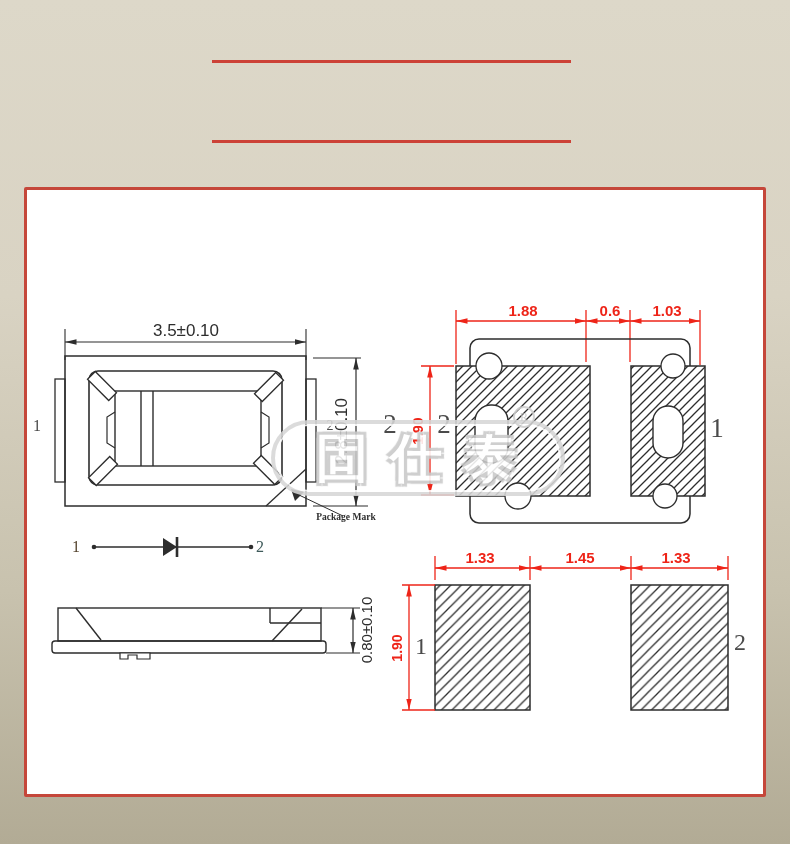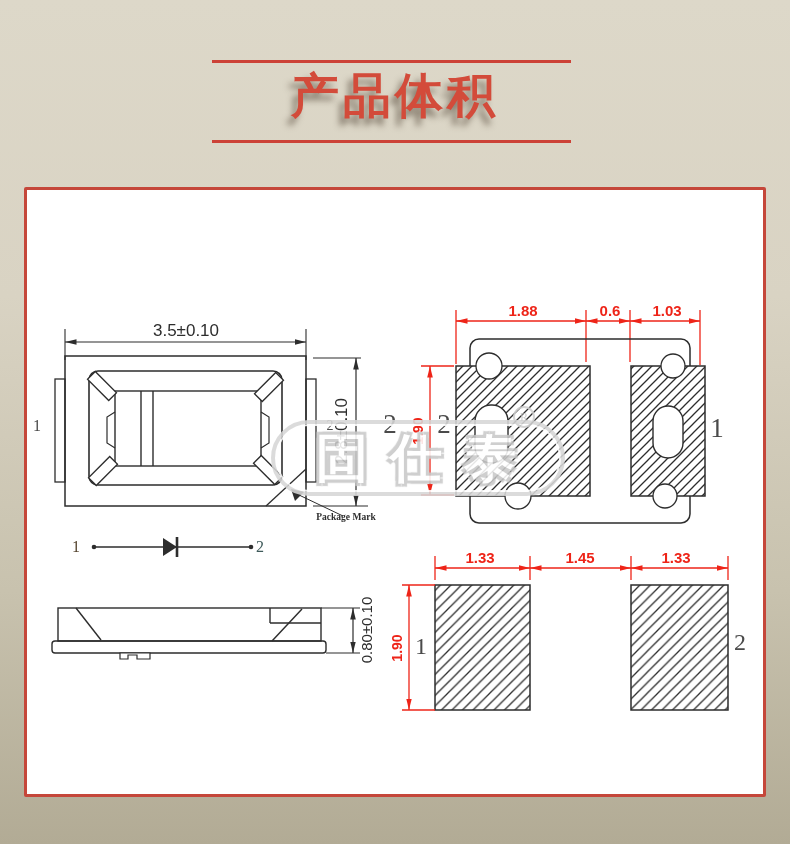--- a/index.html
+++ b/index.html
@@ -47,21 +47,20 @@
     display:flex;align-items:center;justify-content:center;
   }
   text{font-family:"Liberation Sans",sans-serif;}
   .ser{font-family:"Liberation Serif",serif;}
 </style>
 </head>
 <body>
 
 <div class="header">
   <div class="rule top"></div>
-  <h1 class="title">产品体积</h1>
   <div class="rule bot"></div>
 </div>
 
 <div class="panel">
   <svg width="736" height="604" viewBox="0 0 736 604">
     <defs>
       <marker id="ab" markerUnits="userSpaceOnUse" markerWidth="12" markerHeight="8" refX="11.5" refY="4" orient="auto-start-reverse">
         <path d="M11.5,4 L0,1.2 L0,6.8 z" fill="#2d2d2d"></path>
       </marker>
       <marker id="ar" markerUnits="userSpaceOnUse" markerWidth="12" markerHeight="8" refX="11.5" refY="4" orient="auto-start-reverse">

